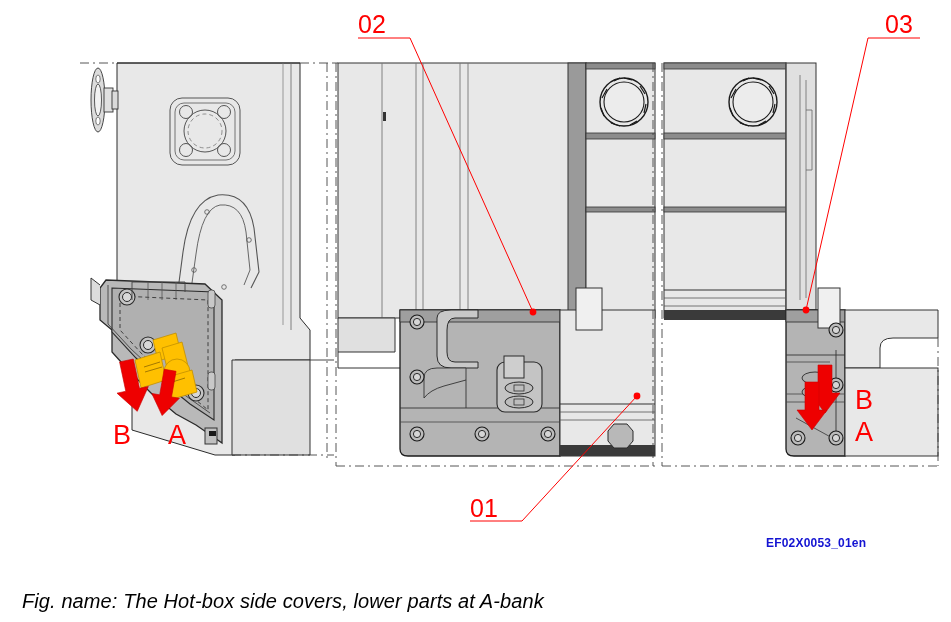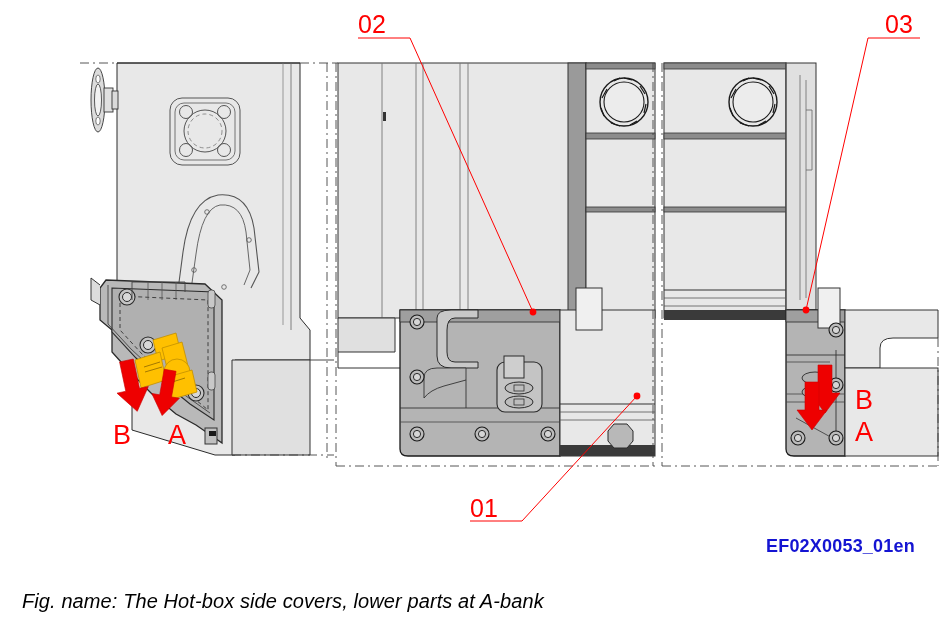--- a/index.html
+++ b/index.html
@@ -35,21 +35,21 @@
     font-weight: 400;
     color: #000000;
     white-space: nowrap;
     letter-spacing: 0.1px;
   }
   .drawing-code {
     position: absolute;
     left: 766px;
     top: 536px;
     font-family: "Liberation Sans", sans-serif;
-    font-size: 18px;
+    font-size: 12px;
     font-weight: 700;
     color: #1414d2;
     white-space: nowrap;
     letter-spacing: 0.2px;
   }
 </style>
 </head>
 <body>
 
 <div id="figure-root">

